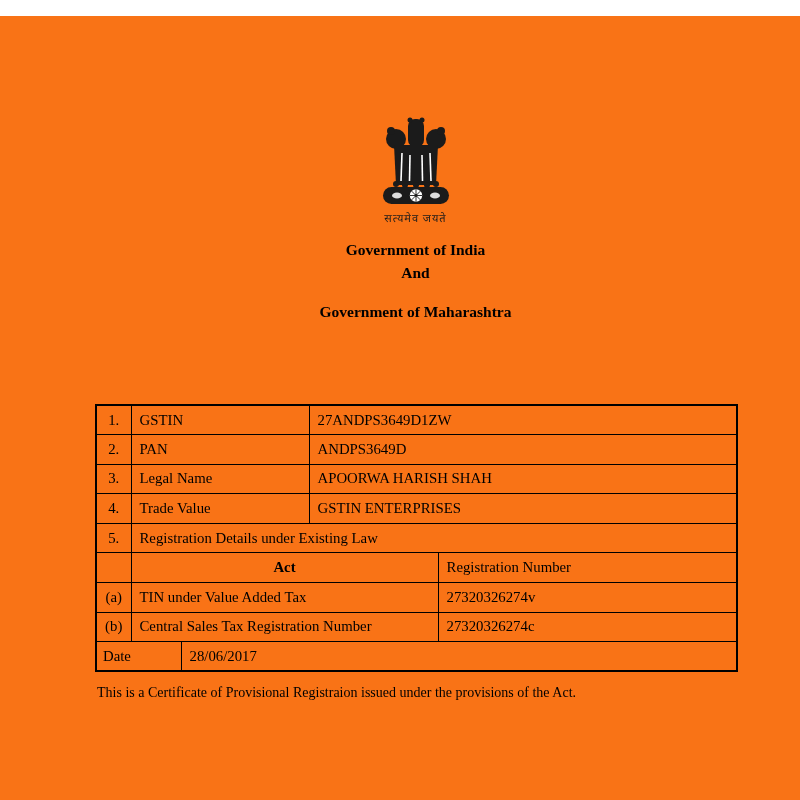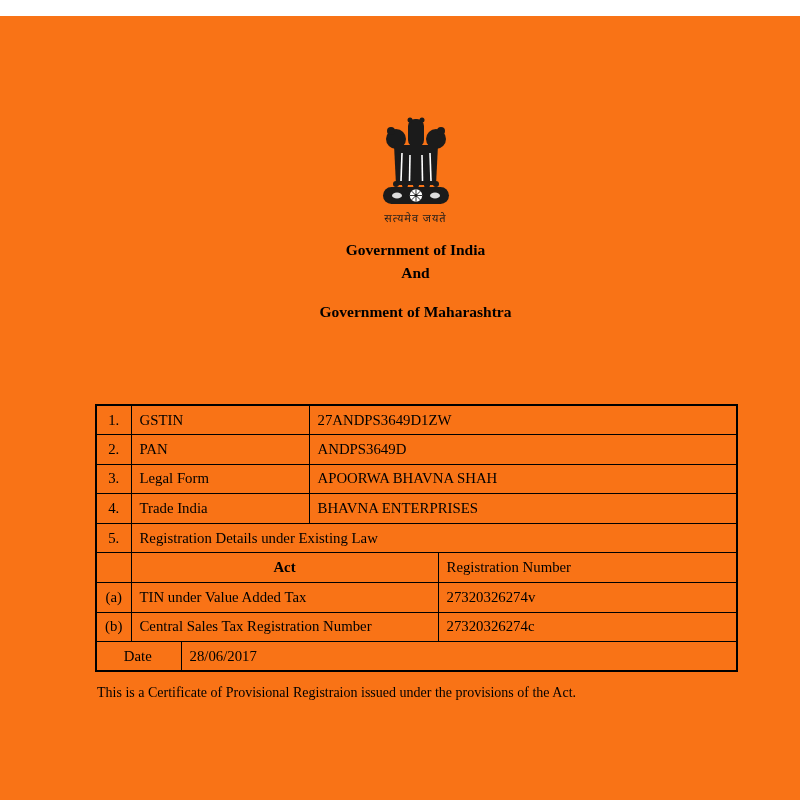--- a/index.html
+++ b/index.html
@@ -60,21 +60,21 @@
     border: 1px solid #000000;
     height: 29.6px;
     padding: 0 8px;
     font-size: 14.8px;
     vertical-align: middle;
     white-space: nowrap;
     overflow: hidden;
   }
   .cert-table td.sno { text-align: center; padding: 0 2px; }
   .cert-table td.act-head { text-align: center; font-weight: bold; }
-  .cert-table td.date-label { padding-left: 6px; text-align: center; }
+  .cert-table td.date-label { padding-left: 6px; }
   .footer-note {
     position: absolute;
     top: 669px;
     left: 2px;
     font-size: 14px;
     white-space: nowrap;
     text-align: right;
   }
 </style>
 </head>
@@ -140,27 +140,27 @@
           <td colspan="2">GSTIN</td>
           <td colspan="2">27ANDPS3649D1ZW</td>
         </tr>
         <tr>
           <td class="sno">2.</td>
           <td colspan="2">PAN</td>
           <td colspan="2">ANDPS3649D</td>
         </tr>
         <tr>
           <td class="sno">3.</td>
-          <td colspan="2">Legal Form</td>
-          <td colspan="2">APOORWA BHAVNA SHAH</td>
+          <td colspan="2">Legal Name</td>
+          <td colspan="2">APOORWA HARISH SHAH</td>
         </tr>
         <tr>
           <td class="sno">4.</td>
-          <td colspan="2">Trade India</td>
-          <td colspan="2">BHAVNA ENTERPRISES</td>
+          <td colspan="2">Trade Value</td>
+          <td colspan="2">GSTIN ENTERPRISES</td>
         </tr>
         <tr>
           <td class="sno">5.</td>
           <td colspan="4">Registration Details under Existing Law</td>
         </tr>
         <tr>
           <td class="sno"></td>
           <td colspan="3" class="act-head">Act</td>
           <td>Registration Number</td>
         </tr>

